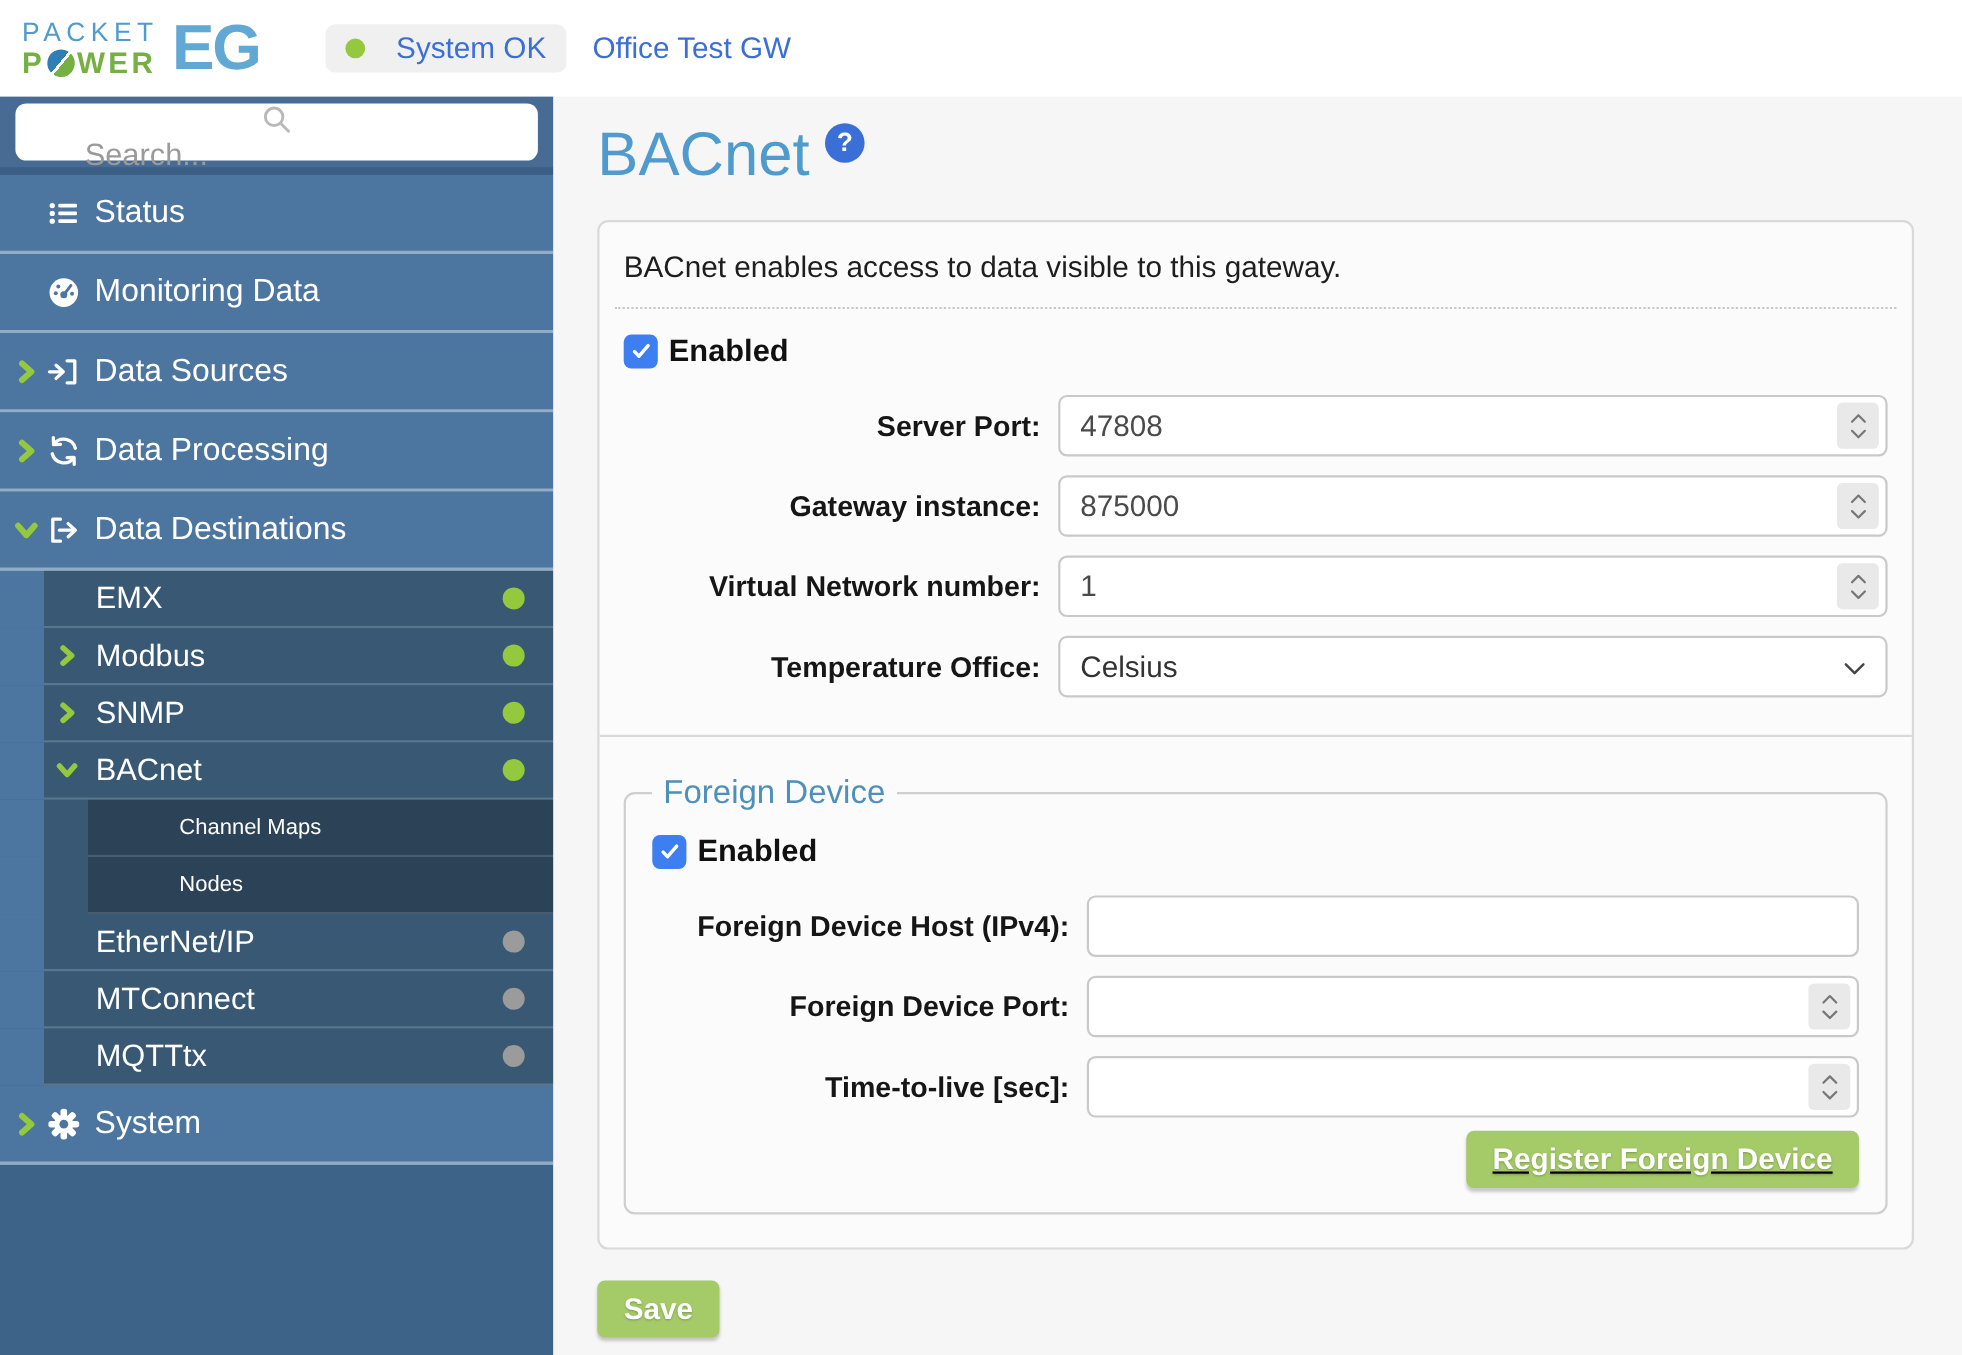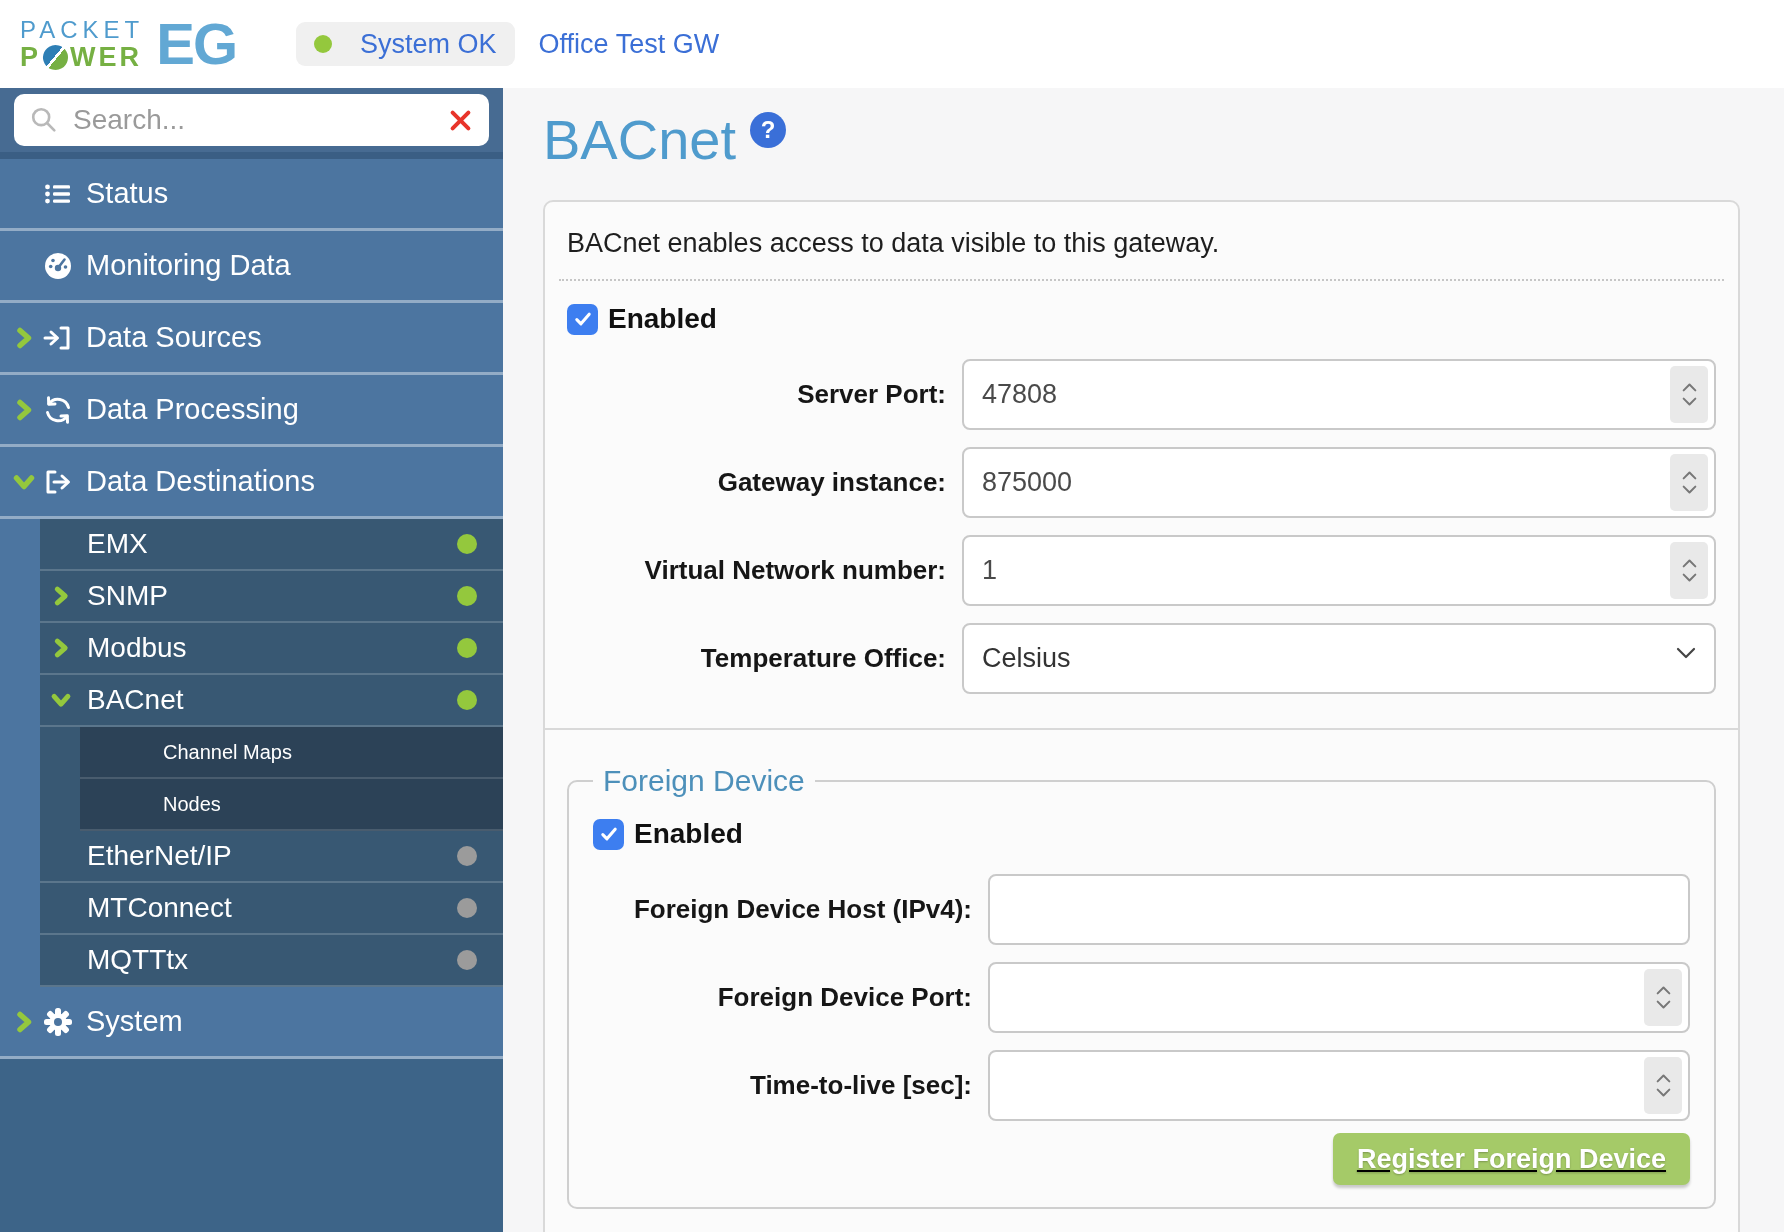--- a/index.html
+++ b/index.html
@@ -21,21 +21,21 @@
   .dot.green{background:#94c83d;}
   .gw-name{margin-left:24px;font-size:27px;font-weight:500;color:#3b6fd6;text-decoration:none;cursor:pointer;}
 
   
   .layout{flex:1;display:flex;min-height:0;}
   .sidebar{width:503px;flex:0 0 503px;display:flex;flex-direction:column;background:#3d6488;}
   main{flex:1;background:#f6f6f7;padding:0 44px 0 40px;box-sizing:border-box;overflow:hidden;}
 
   
   .search-wrap{background:#476b92;border-bottom:7px solid #3a5e84;padding:6px 14px 6px;}
-  .search-box{height:52px;background:#fff;border-radius:10px;display:flex;align-items:center;padding:0 15px;}
+  .search-box{height:52px;background:#fff;border-radius:10px;display:flex;align-items:center;padding:0 15px;flex-direction:column;}
   .search-box .mag{width:30px;height:30px;flex:0 0 30px;}
   .search-box input{flex:1;border:none;outline:none;font-size:28px;color:#444;margin-left:12px;background:transparent;font-family:inherit;min-width:0;}
   .search-box input::placeholder{color:#9a9a9a;}
   .clear{width:27px;height:27px;flex:0 0 27px;cursor:pointer;}
   .clear svg{width:27px;height:27px;}
 
   
   .nav1{height:69px;background:#4c75a0;display:flex;align-items:center;border-bottom:3px solid rgba(255,255,255,.4);
         color:#fff;font-size:29px;cursor:pointer;}
   .chev1{width:26px;margin-left:12px;flex:0 0 26px;display:flex;align-items:center;}
@@ -72,21 +72,21 @@
   .desc{font-size:27px;color:#1e1e1e;margin:0 0 20px;}
   .dotted{border-top:2px dotted #c6c6c6;margin:0 -8px 0;}
   .check-row{display:flex;align-items:center;margin:22px 0 24px;}
   .checkbox{width:31px;height:31px;background:#3d7ef0;border-radius:7px;display:flex;align-items:center;justify-content:center;cursor:pointer;flex:0 0 31px;}
   .checkbox svg{width:22px;height:22px;}
   .check-label{font-size:28px;font-weight:bold;margin-left:10px;color:#111;}
 
   .frow{display:flex;align-items:center;margin-bottom:17px;}
   .frow:last-child{margin-bottom:8px;}
   .flabel{width:395px;flex:0 0 395px;box-sizing:border-box;text-align:right;padding-right:16px;font-weight:bold;font-size:26px;color:#161616;}
-  .fwrap{flex:1;position:relative;height:71px;}
+  .fwrap{flex:1;position:relative;height:56px;}
   .finput{width:100%;height:100%;box-sizing:border-box;border:2px solid #c9c9c9;border-radius:8px;font-size:27px;
           color:#4a4a4a;padding:0 18px;background:#fff;outline:none;font-family:inherit;}
   .fwrap.num .finput{padding-right:62px;}
   .spinner{position:absolute;right:8px;top:7px;bottom:7px;width:38px;background:#e9e9e9;border-radius:5px;
            display:flex;flex-direction:column;align-items:center;justify-content:center;gap:5px;cursor:pointer;}
   .spinner svg{width:17px;height:10px;display:block;}
   .fselect{width:100%;height:100%;box-sizing:border-box;border:2px solid #c9c9c9;border-radius:8px;font-size:27px;
            color:#333;padding:0 18px;background:#fff;display:flex;align-items:center;cursor:pointer;}
   .fselect svg{position:absolute;right:20px;top:24px;width:20px;height:12px;}
 
@@ -221,33 +221,33 @@
             </div>
           </div>
           <div class="nav2">
             <span class="g1"></span>
             <div class="row2">
               <span class="chev2">
                 <svg viewBox="0 0 24 24" fill="none" stroke="#94c83d" stroke-width="5.5" stroke-linecap="round" stroke-linejoin="round">
                   <polyline points="8 4.5 16.5 12 8 19.5"></polyline>
                 </svg>
               </span>
-              <span class="l2label">SNMP</span>
+              <span class="l2label">Modbus</span>
               <span class="dot-st green"></span>
             </div>
           </div>
           <div class="nav2">
             <span class="g1"></span>
             <div class="row2">
               <span class="chev2">
                 <svg viewBox="0 0 24 24" fill="none" stroke="#94c83d" stroke-width="5.5" stroke-linecap="round" stroke-linejoin="round">
                   <polyline points="8 4.5 16.5 12 8 19.5"></polyline>
                 </svg>
               </span>
-              <span class="l2label">Modbus</span>
+              <span class="l2label">SNMP</span>
               <span class="dot-st green"></span>
             </div>
           </div>
           <div class="nav2">
             <span class="g1"></span>
             <div class="row2">
               <span class="chev2">
                 <svg viewBox="0 0 24 24" fill="none" stroke="#94c83d" stroke-width="5.5" stroke-linecap="round" stroke-linejoin="round">
                   <polyline points="4.5 8 12 16.5 19.5 8"></polyline>
                 </svg>

